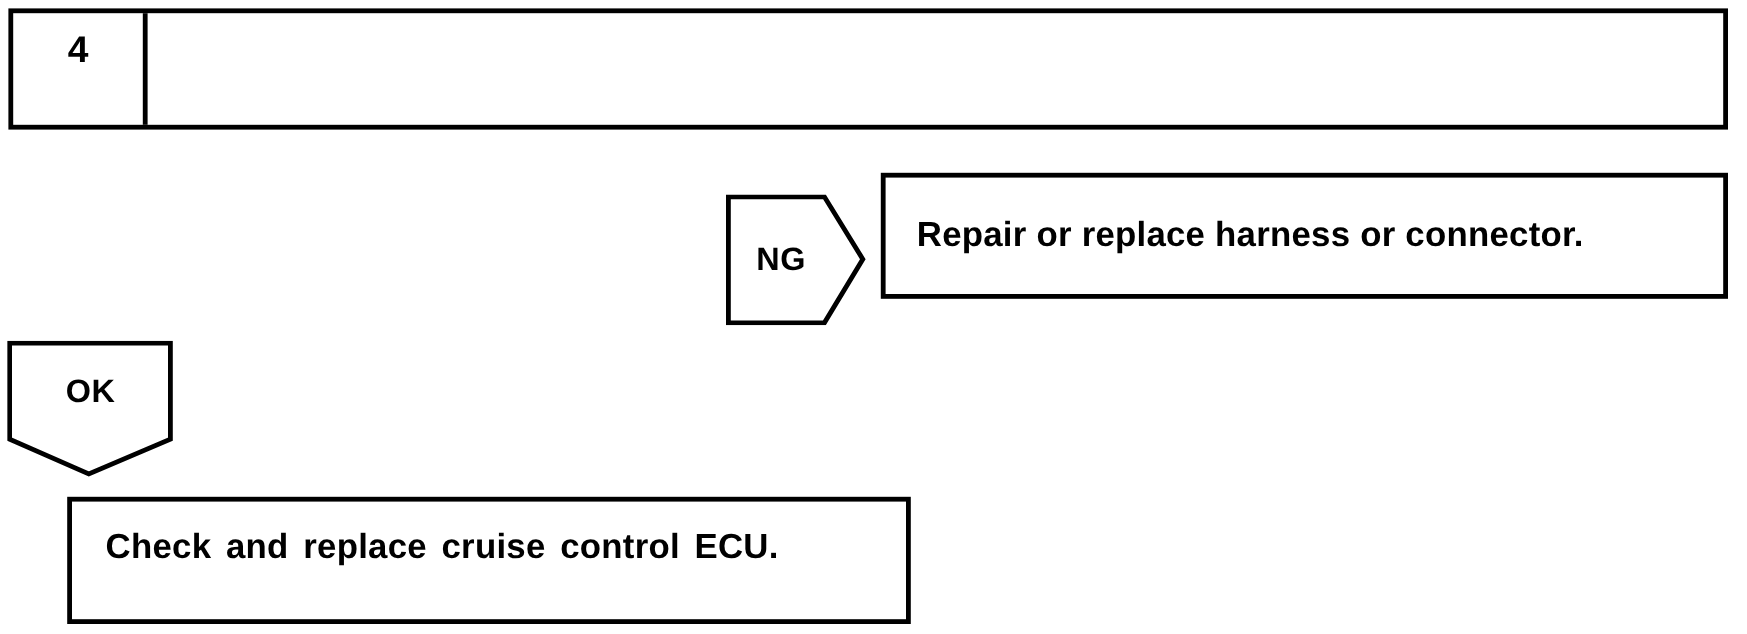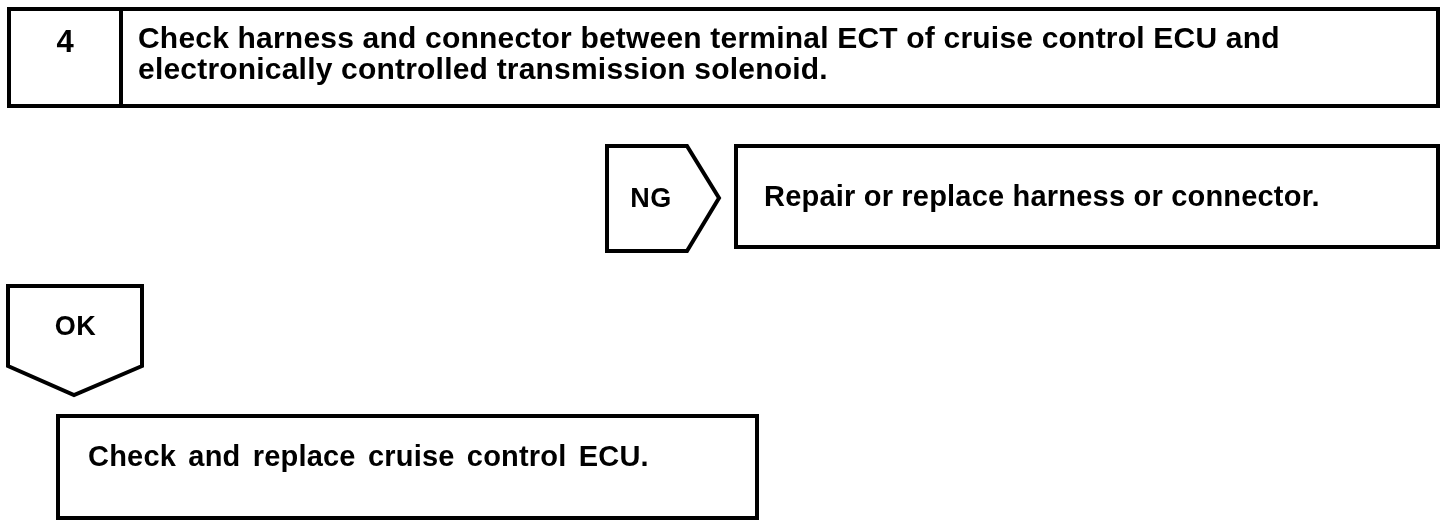--- a/index.html
+++ b/index.html
@@ -48,21 +48,21 @@
   .shape { position: absolute; }
   .shape svg { display: block; }
   .shape-label {
     position: absolute;
     display: flex;
     align-items: center;
     justify-content: center;
     font-size: 27px;
     letter-spacing: 0.5px;
   }
-  .ng-shape { left: 605px; top: 144px; width: 117px; height: 109px; }
+  .ng-shape { left: 605px; top: 162px; width: 117px; height: 109px; }
   .ng-shape .shape-label { left: 0; top: 0; width: 92px; height: 109px; }
   .ok-shape { left: 6px; top: 284px; width: 139px; height: 114px; text-decoration: underline; }
   .ok-shape .shape-label { left: 0; top: 0; width: 139px; height: 84px; }
 
   
   .action-box {
     position: absolute;
     border: 4px solid #000;
     box-sizing: border-box;
     background: #fff;
@@ -84,22 +84,20 @@
     margin-left: 48px;
   }
 </style>
 </head>
 <body>
 
 <div class="page">
 
   <div class="step-box">
     <div class="step-number">4</div>
-    <div class="step-text">Check harness and connector between terminal ECT of cruise control ECU and
-electronically controlled transmission solenoid.</div>
   </div>
 
   <div class="shape ng-shape">
     <svg width="117" height="109" viewBox="0 0 117 109">
       <polygon points="2,2 82,2 114,54 82,107 2,107" fill="#ffffff" stroke="#000000" stroke-width="4" stroke-linejoin="miter"></polygon>
     </svg>
     <span class="shape-label">NG</span>
   </div>
 
   <div class="action-box ng-box">

